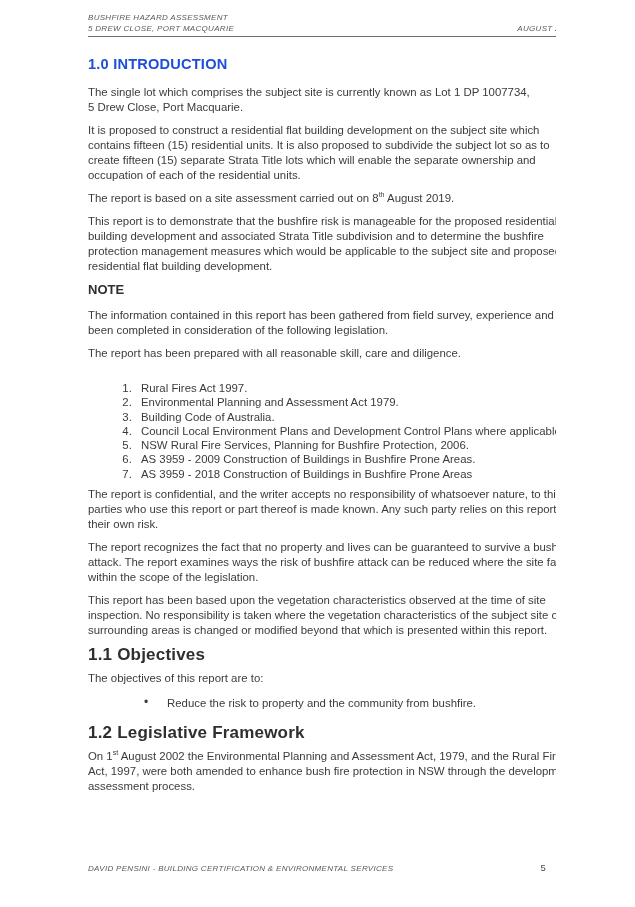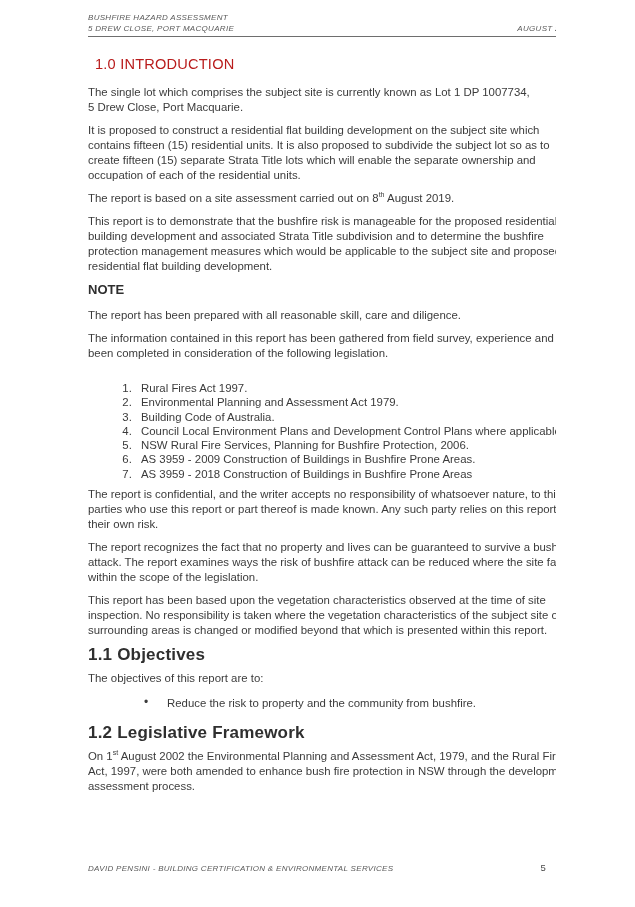--- a/index.html
+++ b/index.html
@@ -34,24 +34,24 @@
   .content {
     position: absolute;
     left: 88px;
     top: 57px;
     width: 488px;
     font-size: 11.4px;
     line-height: 15px;
   }
   .doc-title {
     font-size: 14.6px;
-    font-weight: normal;
-    color: #b91c1c;
+    font-weight: bold;
+    color: #1d4ed8;
     letter-spacing: 0.2px;
-    margin: 0 0 13px 7px;
+    margin: 0 0 13px 0;
   }
   .content p { margin: 6px 0 8px 0; }
   .note-heading {
     font-size: 13px;
     font-weight: bold;
     color: #2f2f2f;
     margin: 3px 0 11px 0;
   }
   .section-heading {
     font-size: 17px;
@@ -121,23 +121,23 @@
 
     <p>It is proposed to construct a residential flat building development on the subject site which contains fifteen (15) residential units. It is also proposed to subdivide the subject lot so as to create fifteen (15) separate Strata Title lots which will enable the separate ownership and occupation of each of the residential units.</p>
 
     <p><span>The report is based on a site assessment carried out on 8</span><sup>th</sup><span> August 2019.</span></p>
 
     <p>This report is to demonstrate that the bushfire risk is manageable for the proposed residential flat building development and associated Strata Title subdivision and to determine the bushfire protection management measures which would be applicable to the subject site and proposed residential flat building development.</p>
 
 
     <div class="note-heading">NOTE</div>
 
+    <p>The information contained in this report has been gathered from field survey, experience and has been completed in consideration of the following legislation.</p>
+
     <p>The report has been prepared with all reasonable skill, care and diligence.</p>
-
-    <p>The information contained in this report has been gathered from field survey, experience and has been completed in consideration of the following legislation.</p>
 
     <ol class="legislation">
       <li>Rural Fires Act 1997.</li>
       <li>Environmental Planning and Assessment Act 1979.</li>
       <li>Building Code of Australia.</li>
       <li>Council Local Environment Plans and Development Control Plans where applicable.</li>
       <li>NSW Rural Fire Services, Planning for Bushfire Protection, 2006.</li>
       <li>AS 3959 - 2009 Construction of Buildings in Bushfire Prone Areas.</li>
       <li>AS 3959 - 2018 Construction of Buildings in Bushfire Prone Areas</li>
     </ol>

